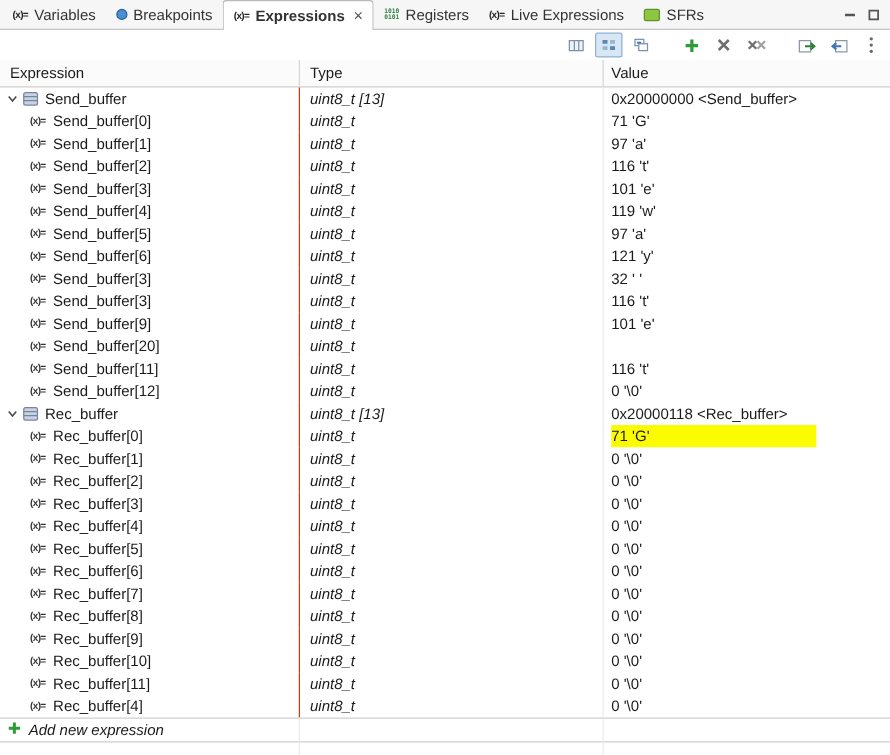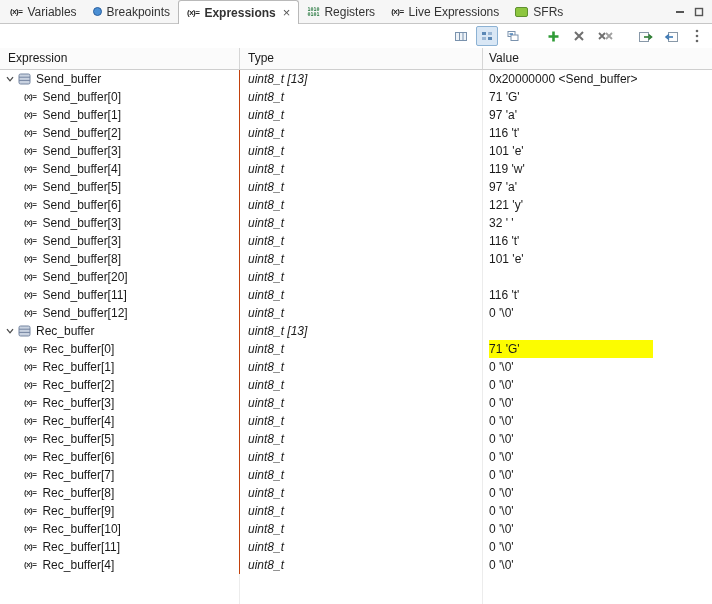--- a/index.html
+++ b/index.html
@@ -272,21 +272,21 @@
         <div class="cell expr child">
           <span class="xeq">(x)=</span>
           <span>Send_buffer[3]</span>
         </div>
         <div class="cell type">uint8_t</div>
         <div class="cell val"><span>116 't'</span></div>
       </div>
       <div class="row grid3">
         <div class="cell expr child">
           <span class="xeq">(x)=</span>
-          <span>Send_buffer[8]</span>
+          <span>Send_buffer[9]</span>
         </div>
         <div class="cell type">uint8_t</div>
         <div class="cell val"><span>101 'e'</span></div>
       </div>
       <div class="row grid3">
         <div class="cell expr child">
           <span class="xeq">(x)=</span>
           <span>Send_buffer[20]</span>
         </div>
         <div class="cell type">uint8_t</div>
@@ -317,20 +317,21 @@
           <span class="aicon">
             <svg width="13" height="12" viewBox="0 0 13 12">
               <rect x="1" y="1" width="11" height="10" rx="1.5" fill="#c9d2e0" stroke="#7585a0"></rect>
               <line x1="1" y1="4.2" x2="12" y2="4.2" stroke="#7585a0"></line>
               <line x1="1" y1="7.4" x2="12" y2="7.4" stroke="#7585a0"></line>
             </svg>
           </span>
           <span>Rec_buffer</span>
         </div>
         <div class="cell type">uint8_t [13]</div>
+        <div class="cell val"><span>0x20000118 &lt;Rec_buffer&gt;</span></div>
       </div>
       <div class="row grid3">
         <div class="cell expr child">
           <span class="xeq">(x)=</span>
           <span>Rec_buffer[0]</span>
         </div>
         <div class="cell type">uint8_t</div>
         <div class="cell val"><span class="hl">71 'G'</span></div>
       </div>
       <div class="row grid3">
@@ -424,20 +425,30 @@
       <div class="row grid3">
         <div class="cell expr child">
           <span class="xeq">(x)=</span>
           <span>Rec_buffer[4]</span>
         </div>
         <div class="cell type">uint8_t</div>
         <div class="cell val"><span>0 '\0'</span></div>
       </div>
     </div>
 
+  <div class="addrow grid3">
+    <div class="acell">
+      <span><svg width="11" height="11">
+            <path d="M5.5 1v9M1 5.5h9" stroke="#2f9b36" stroke-width="2.4"></path>
+          </svg></span>
+      <span>Add new expression</span>
+    </div>
+    <div class="acell2"></div>
+    <div></div>
+  </div>
 
   <div class="filler grid3">
     <div class="fcell"></div>
       <div class="fcell"></div>
       <div class="fcell"></div>
   </div>
 
 </div>
 
 </body></html>

